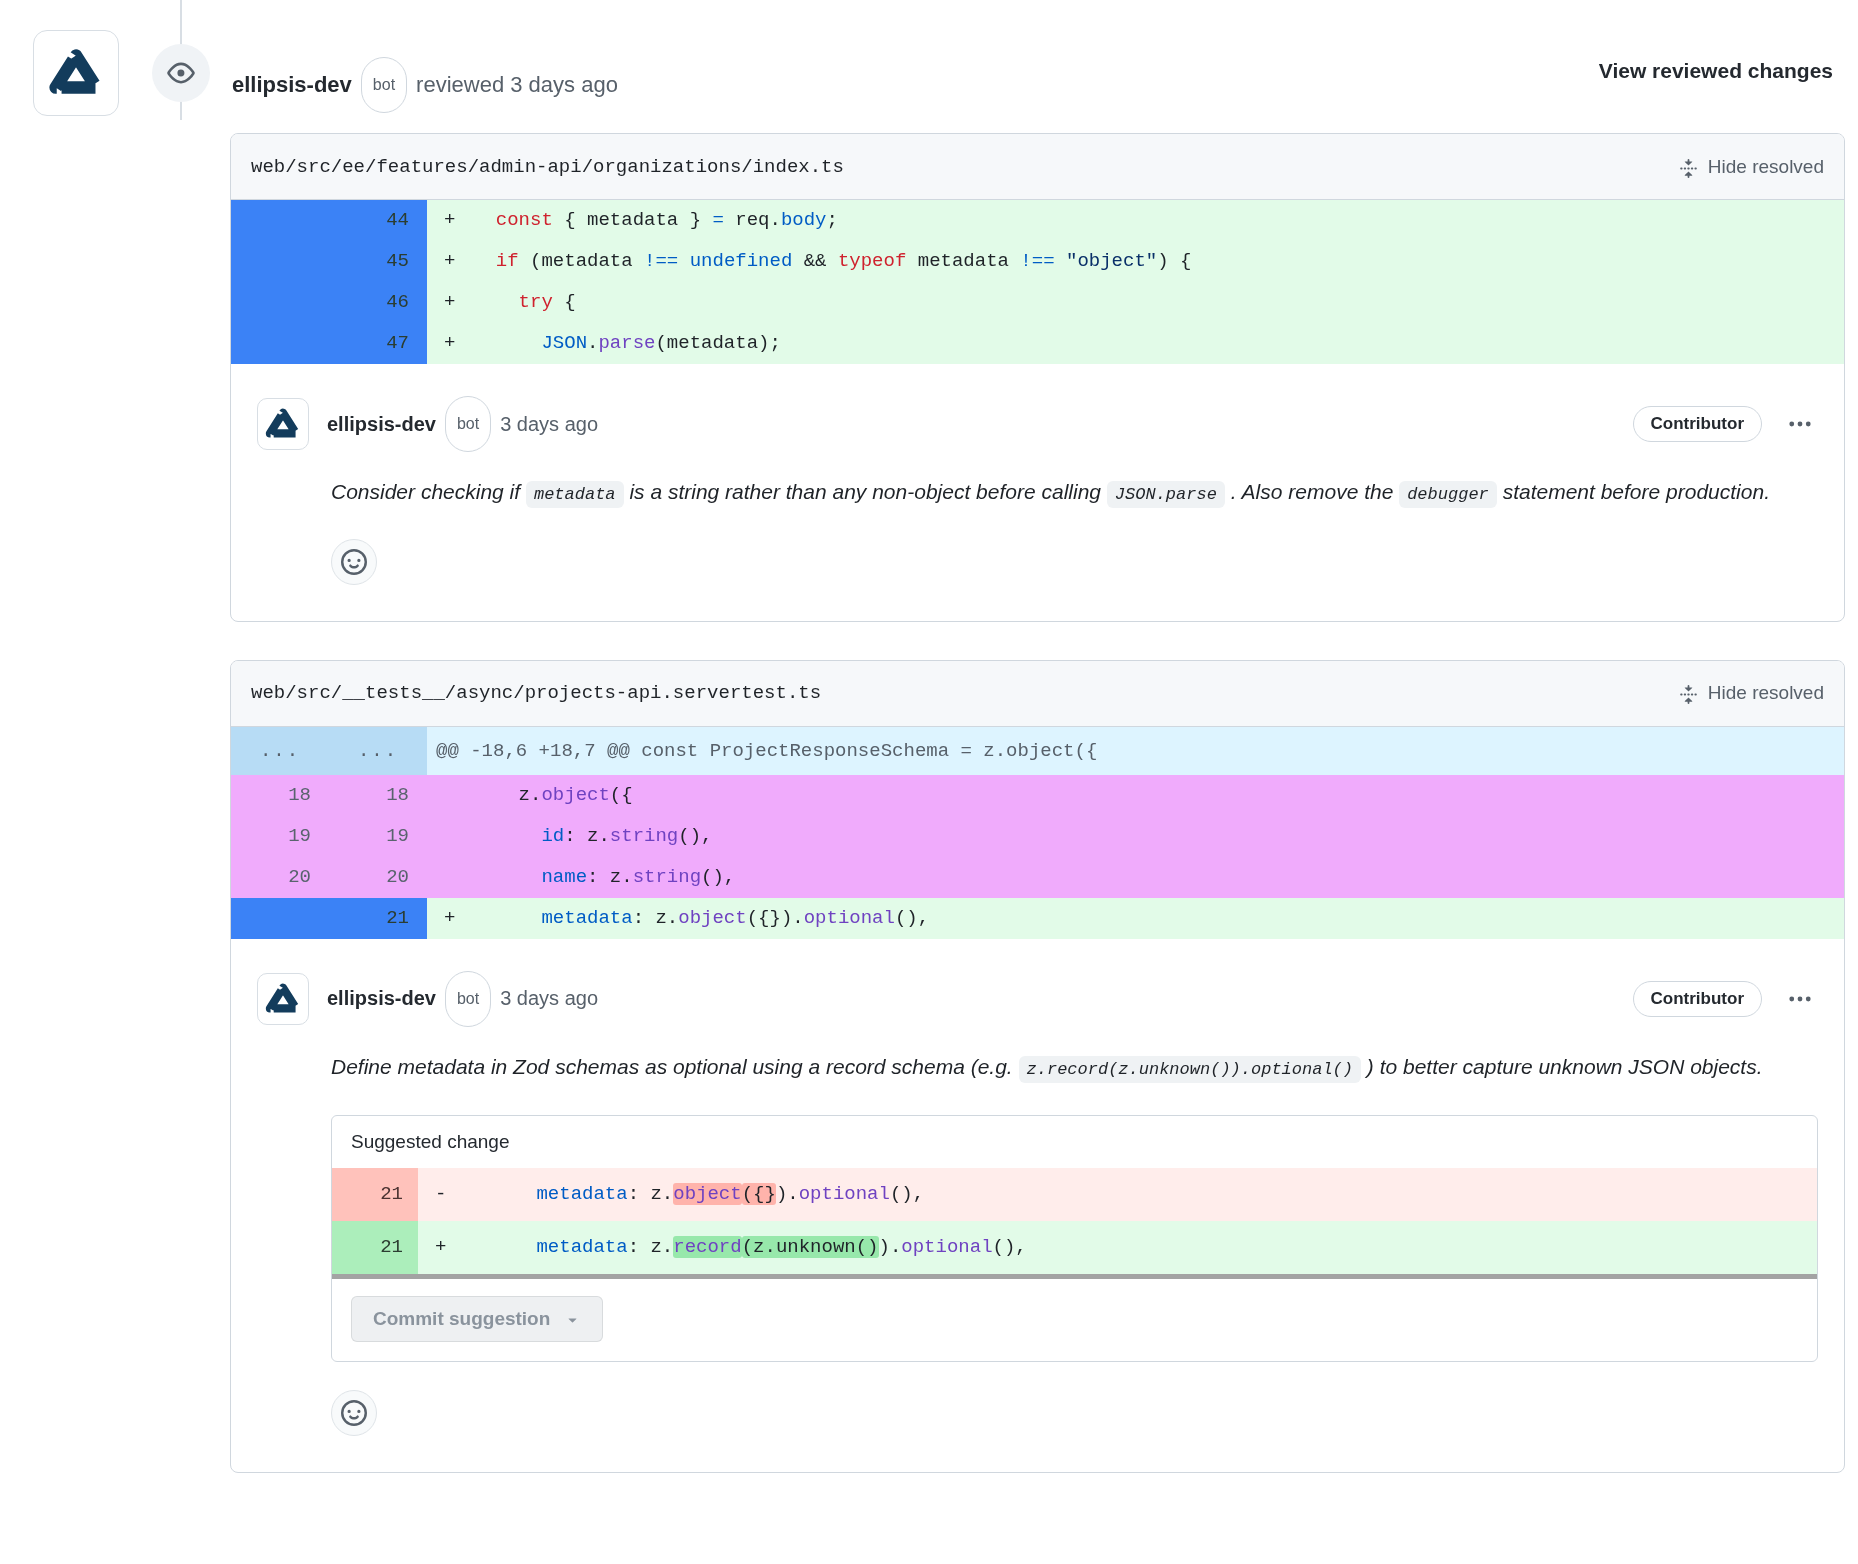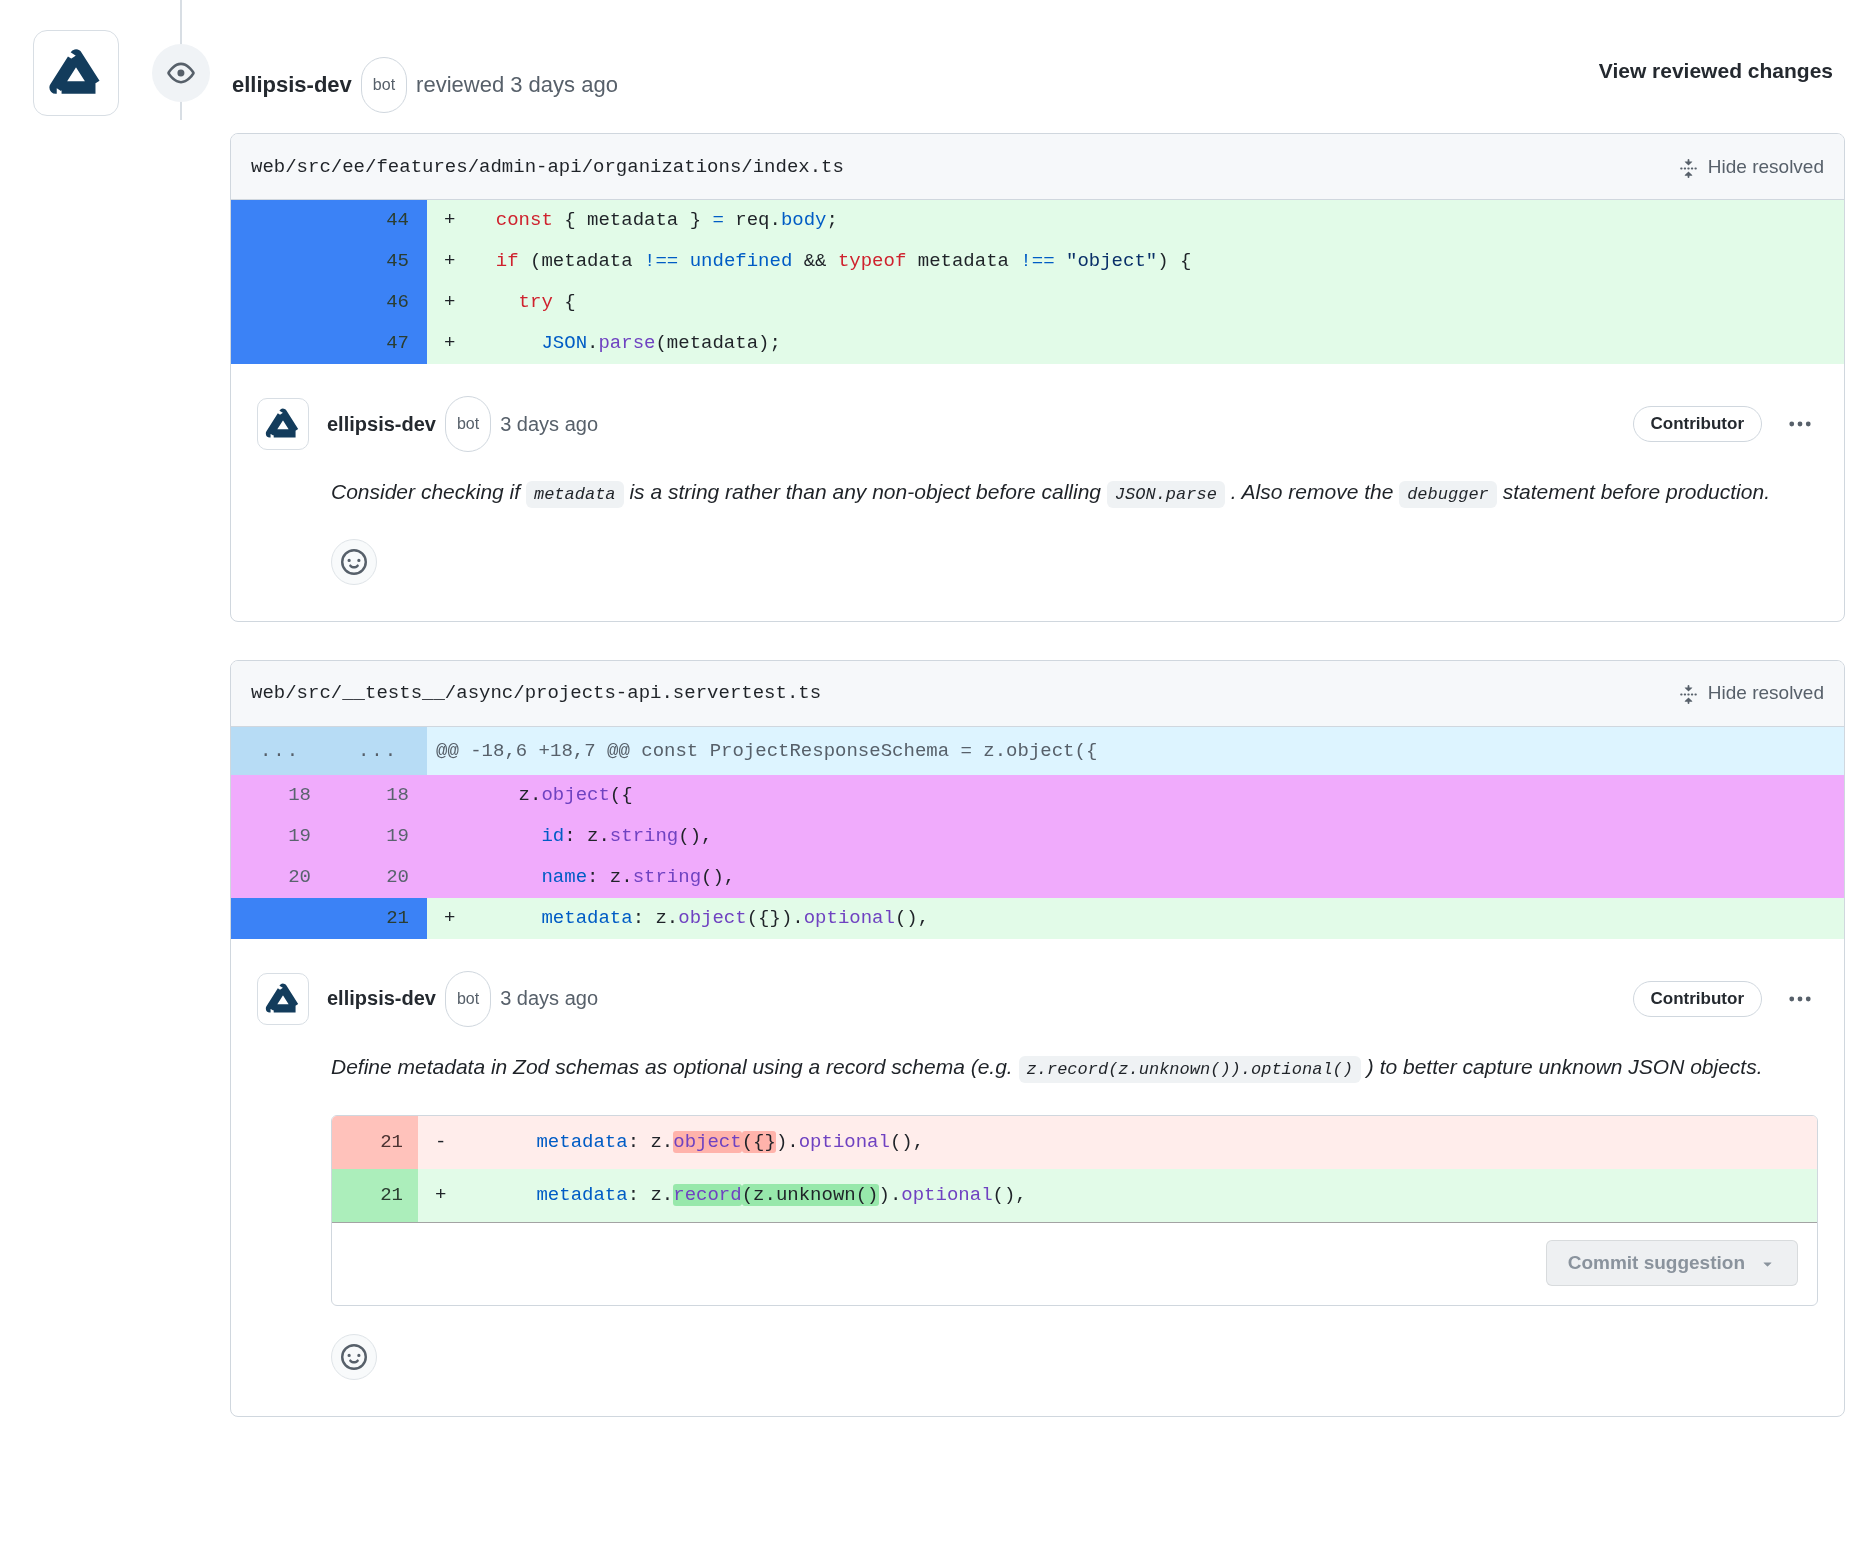--- a/index.html
+++ b/index.html
@@ -84,21 +84,21 @@
   
   .suggestion { margin:30px 0 0 74px; border:1px solid #d0d7de; border-radius:6px; overflow:hidden; }
   .suggestion-title { padding:15px 19px; font-size:19px; color:#24292f; }
   .sg .diff-row { height:53px; line-height:53px; }
   .sg .gutter-cell { flex:0 0 86px; padding-right:15px; }
   .sg .sign-cell { flex:0 0 50px; }
   .sg .row-del { background:#ffedeb; }
   .sg .row-del .gutter-cell { background:#ffc2bb; color:#4b3231; }
   .sg .row-add { background:#e2fbe8; }
   .sg .row-add .gutter-cell { background:#aceebb; }
-  .suggestion-footer { display:flex; justify-content:flex-end; padding:17px 19px 19px; border-top:1px solid #a3a3a3; }
+  .suggestion-footer { display:flex; padding:17px 19px 19px; border-top:5px solid #a3a3a3; }
   .commit-btn {
     display:flex; align-items:center; gap:14px; border:1px solid rgba(31,35,40,0.1);
     background:#eef0f2; color:#8a939d; font-weight:600; font-size:19px;
     padding:11px 21px; border-radius:6px; cursor:not-allowed; font-family:"Liberation Sans",sans-serif;
   }
 </style>
 </head>
 <body>
 
 <div class="timeline-line"></div>
@@ -248,20 +248,21 @@
           <svg width="24" height="24" viewBox="0 0 16 16" fill="currentColor">
             <circle cx="2.5" cy="8" r="1.6"></circle>
               <circle cx="8" cy="8" r="1.6"></circle>
               <circle cx="13.5" cy="8" r="1.6"></circle>
           </svg>
         </button>
       </div>
       <p class="comment-body">Define metadata in Zod schemas as optional using a record schema (e.g. <code class="inline-code">z.record(z.unknown()).optional()</code> ) to better capture unknown JSON objects.</p>
 
       <div class="suggestion">
+        <div class="suggestion-title">Suggested change</div>
         <div class="diff sg">
             <div class="diff-row row-del">
               <span class="gutter-cell">21</span>
               <span class="sign-cell">-</span>
               <span class="code-cell"><span>      </span><span class="tok-c">metadata</span><span>: z.</span><span class="tok-p tok-hld">object</span><span class="tok-hld">({}</span><span>).</span><span class="tok-p">optional</span><span>(),</span></span>
             </div>
             <div class="diff-row row-add">
               <span class="gutter-cell">21</span>
               <span class="sign-cell">+</span>
               <span class="code-cell"><span>      </span><span class="tok-c">metadata</span><span>: z.</span><span class="tok-p tok-hla">record</span><span class="tok-hla">(z.unknown()</span><span>).</span><span class="tok-p">optional</span><span>(),</span></span>

